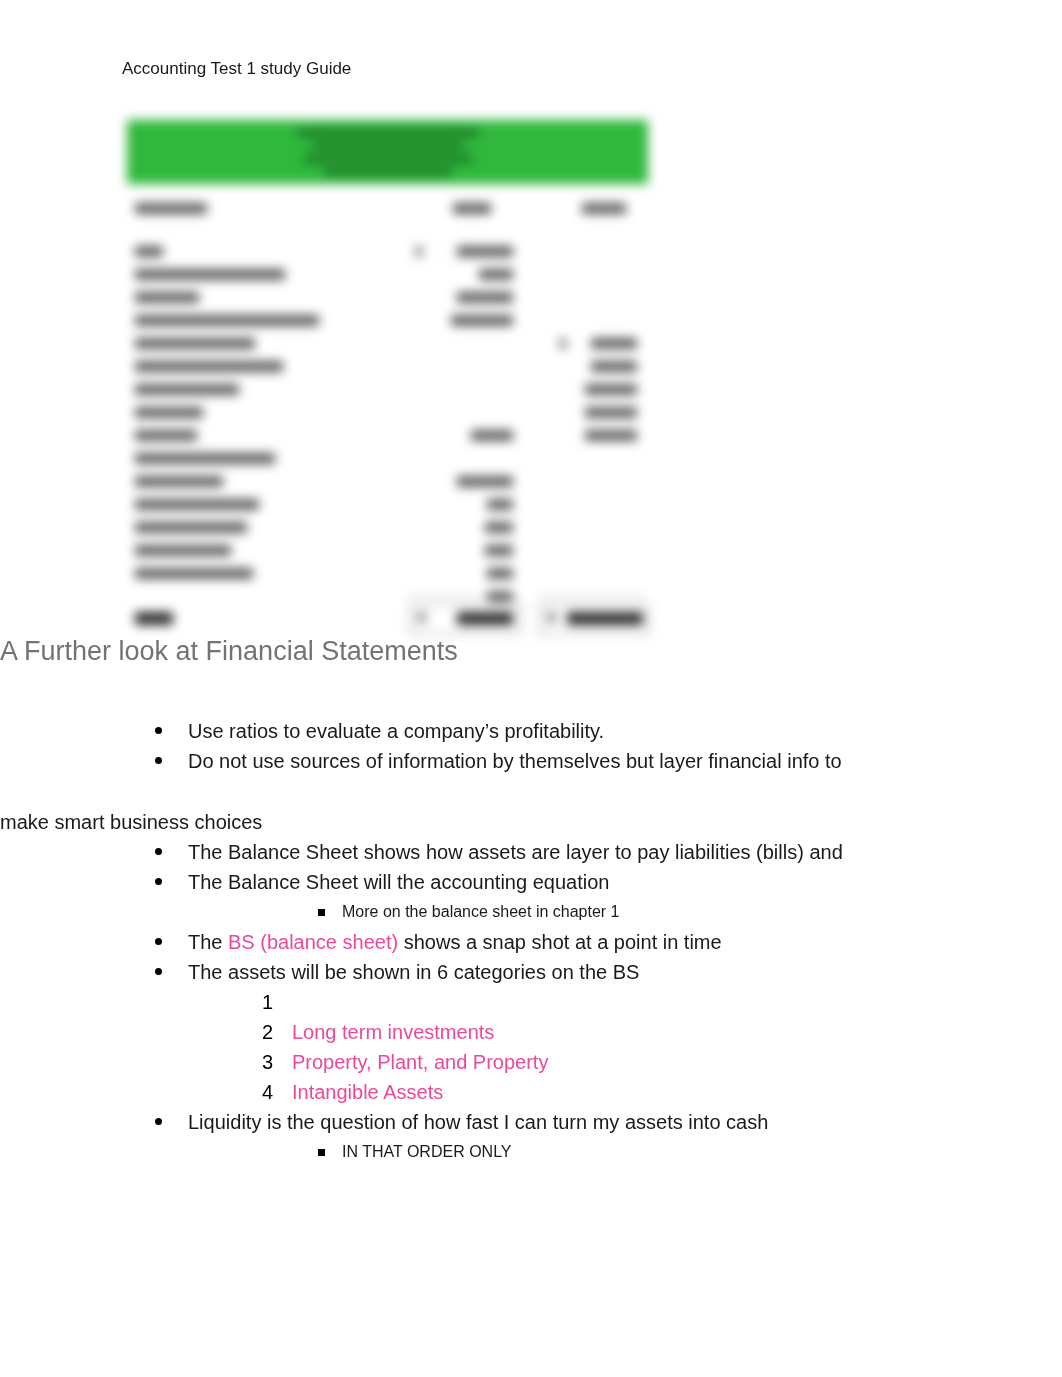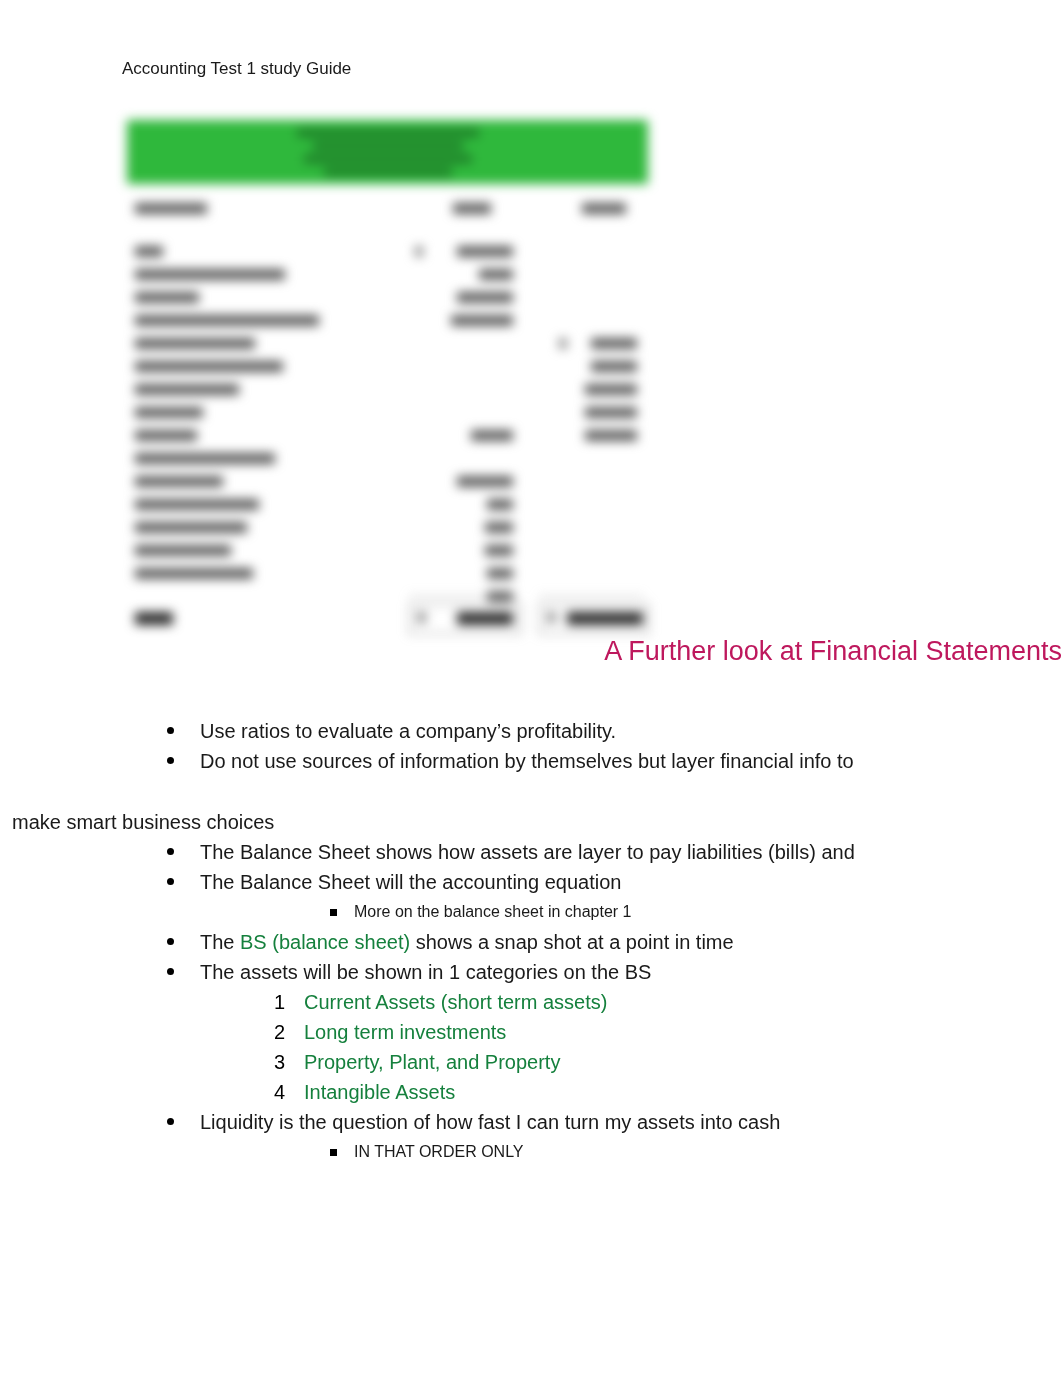--- a/index.html
+++ b/index.html
@@ -80,31 +80,31 @@
     border: 1px solid #7a7a7a;
     background: transparent;
   }
 
   
   .section-heading {
     position: absolute;
     left: 0;
     right: 0;
     top: 634px;
-    text-align: right;
+    text-align: left;
     font-size: 27px;
     line-height: 34px;
     font-weight: 400;
-    color: #be185d;
+    color: #737373;
   }
 
   
   .outline {
     position: absolute;
-    left: 12px;
+    left: 0;
     top: 716px;
     width: 889px;
   }
   .ol-row {
     position: relative;
     min-height: 30px;
   }
   .ol-level1 { padding-left: 188px; font-size: 20px; line-height: 30px; }
   .ol-level1 .marker {
     position: absolute;
@@ -131,21 +131,21 @@
   }
   .ol-numbered { padding-left: 292px; font-size: 20px; line-height: 30px; }
   .ol-numbered .num {
     position: absolute;
     left: 262px;
     top: 0;
     font-size: 20px;
     line-height: 30px;
     color: #000000;
   }
-  .green { color: #15803d; }
+  .green { color: #ec4899; }
   .txt { white-space: pre-wrap; }
 </style>
 </head>
 <body>
 
 <div class="doc-header">Accounting Test 1 study Guide</div>
 
 <div class="embedded-figure">
   <div class="figure-inner">
 
@@ -240,26 +240,25 @@
     <span class="txt">More on the balance sheet in chapter 1</span>
   </div>
 
   <div class="ol-row ol-level1">
     <span class="marker"></span>
     <span class="txt">The </span><span class="txt green">BS (balance sheet)</span><span class="txt"> shows a snap shot at a point in time</span>
   </div>
 
   <div class="ol-row ol-level1">
     <span class="marker"></span>
-    <span class="txt">The assets will be shown in 1 categories on the BS</span>
+    <span class="txt">The assets will be shown in 6 categories on the BS</span>
   </div>
 
   <div class="ol-row ol-numbered">
     <span class="num">1</span>
-    <span class="txt green">Current Assets (short term assets)</span>
   </div>
   <div class="ol-row ol-numbered">
     <span class="num">2</span>
     <span class="txt green">Long term investments</span>
   </div>
   <div class="ol-row ol-numbered">
     <span class="num">3</span>
     <span class="txt green">Property, Plant, and Property</span>
   </div>
   <div class="ol-row ol-numbered">

